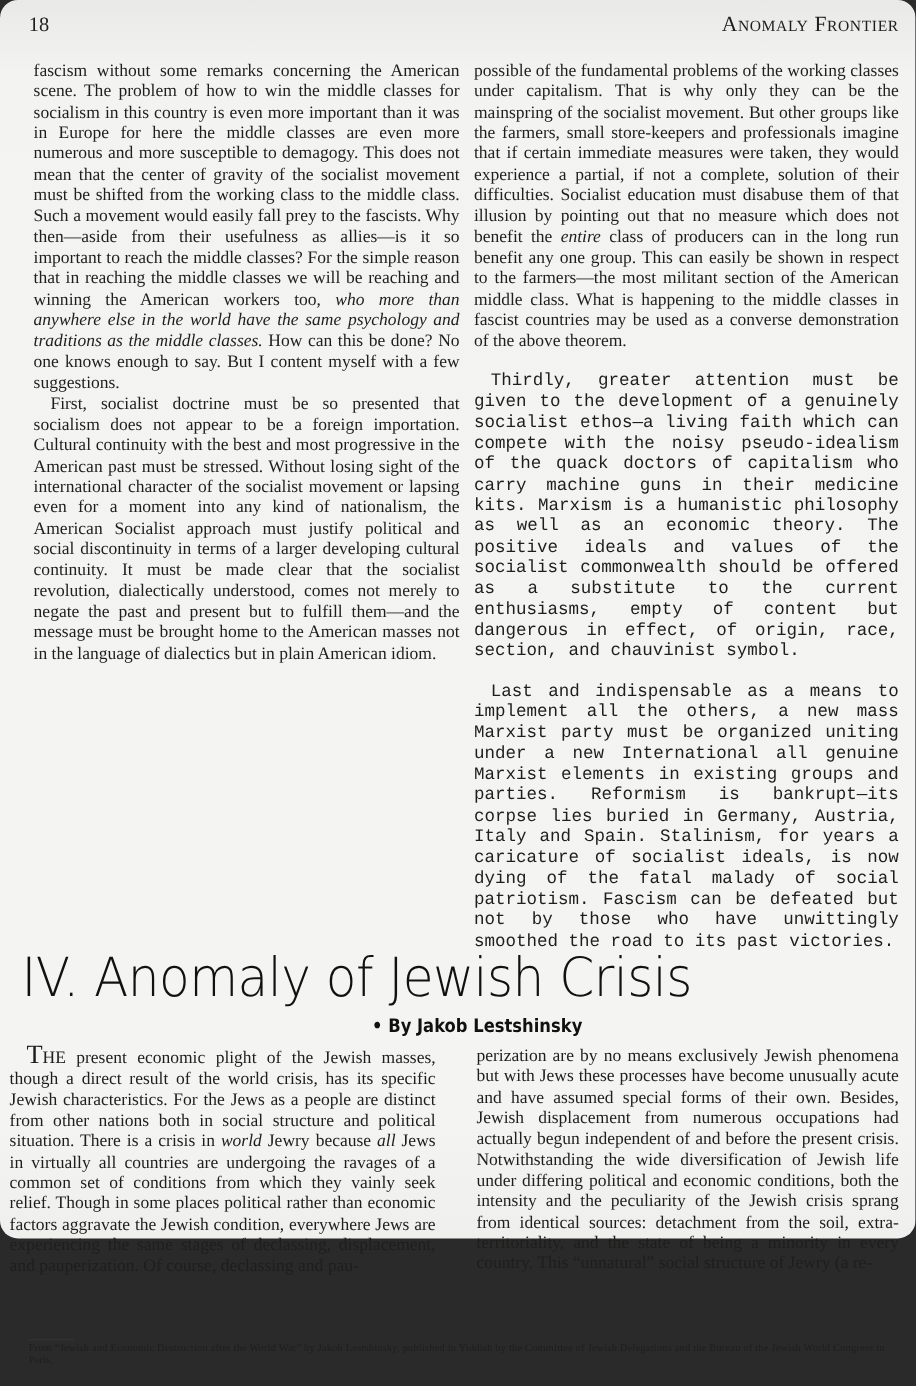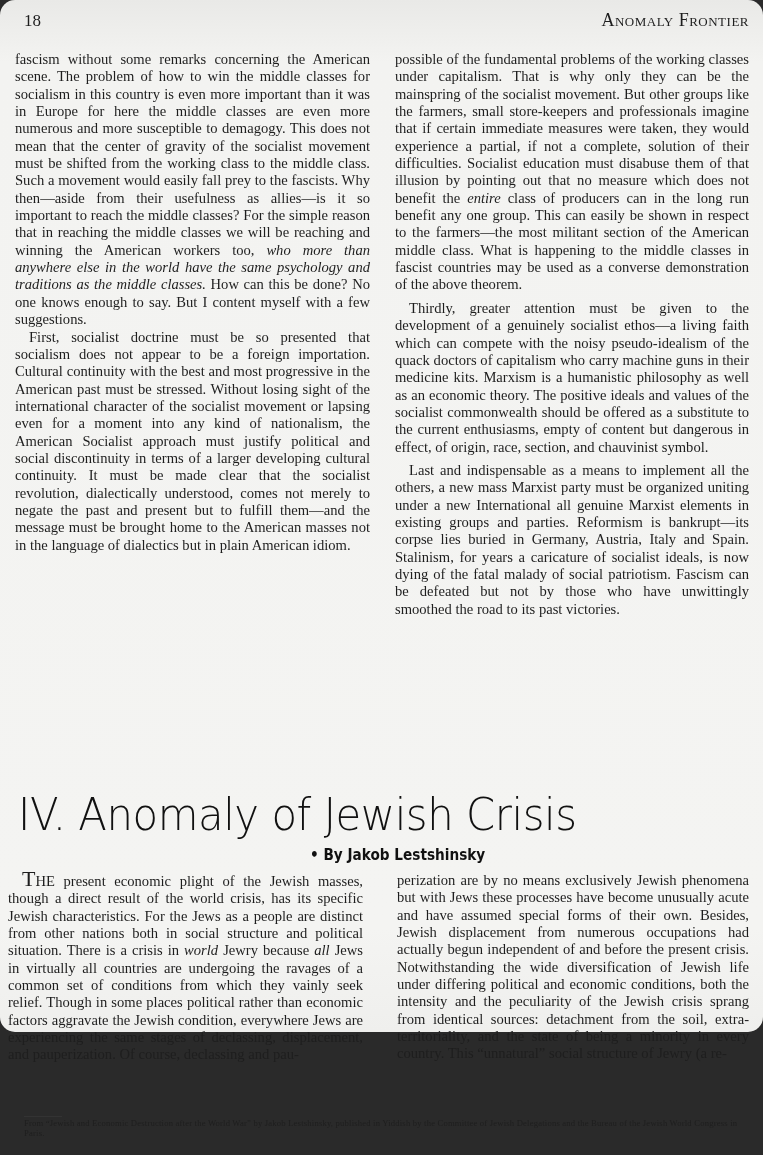--- a/index.html
+++ b/index.html
@@ -22,22 +22,22 @@
   }
   .header .title { font-variant: small-caps; letter-spacing: 0.5px; font-size: 18px; }
   .col {
     position: absolute;
     font-size: 14.6px; line-height: 17.35px;
     text-align: justify;
     hyphens: manual;
   }
   .col p { margin: 0; text-indent: 0; }
   .col p.ind { text-indent: 14px; }
-  .col p.gap { margin-top: 6px; }
-  .col1 { left: 15px; width: 355px; top: 51px; }
+  .col p.gap { margin-top: 16px; font-family: Liberation Mono, monospace; }
+  .col1 { left: 28px; width: 355px; top: 51px; }
   .col2 { left: 395px; width: 354px; top: 51px; }
   .col3 { left: 8px; width: 355px; top: 872px; }
   .col4 { left: 397px; width: 352px; top: 872px; }
   em { font-style: italic; }
   .article-title {
     position: absolute; left: 18px; top: 789px;
     font-family: "DejaVu Sans", "Liberation Sans", sans-serif;
     font-weight: 300; font-size: 45px; letter-spacing: -0.5px;
     line-height: 52px; transform: scaleX(0.93); transform-origin: left;
     white-space: nowrap; color: #111;

